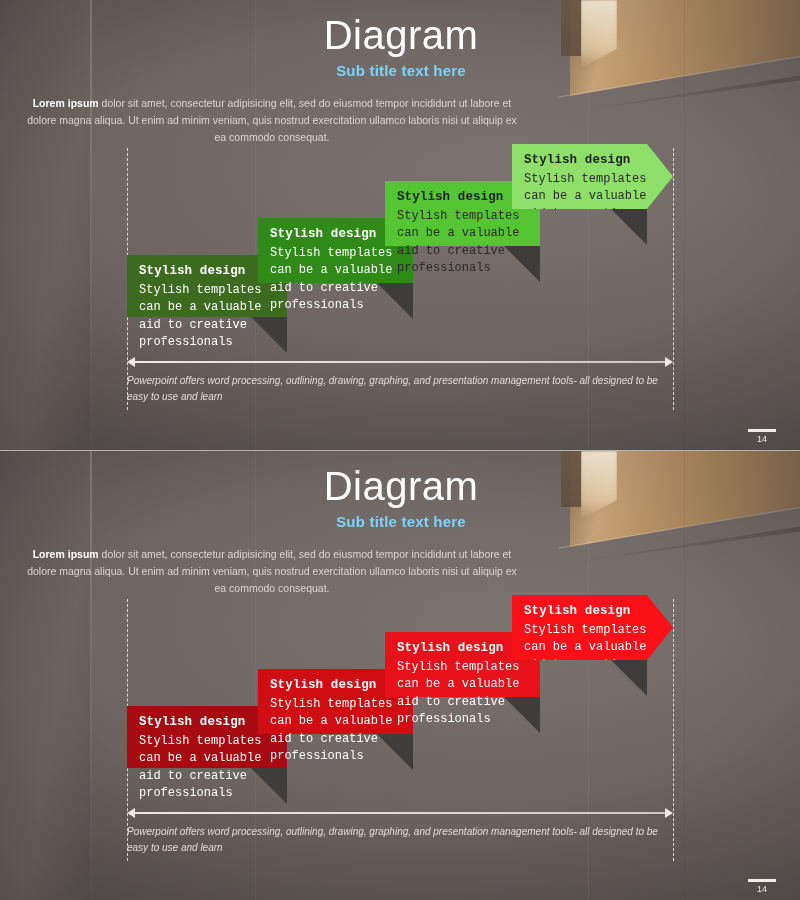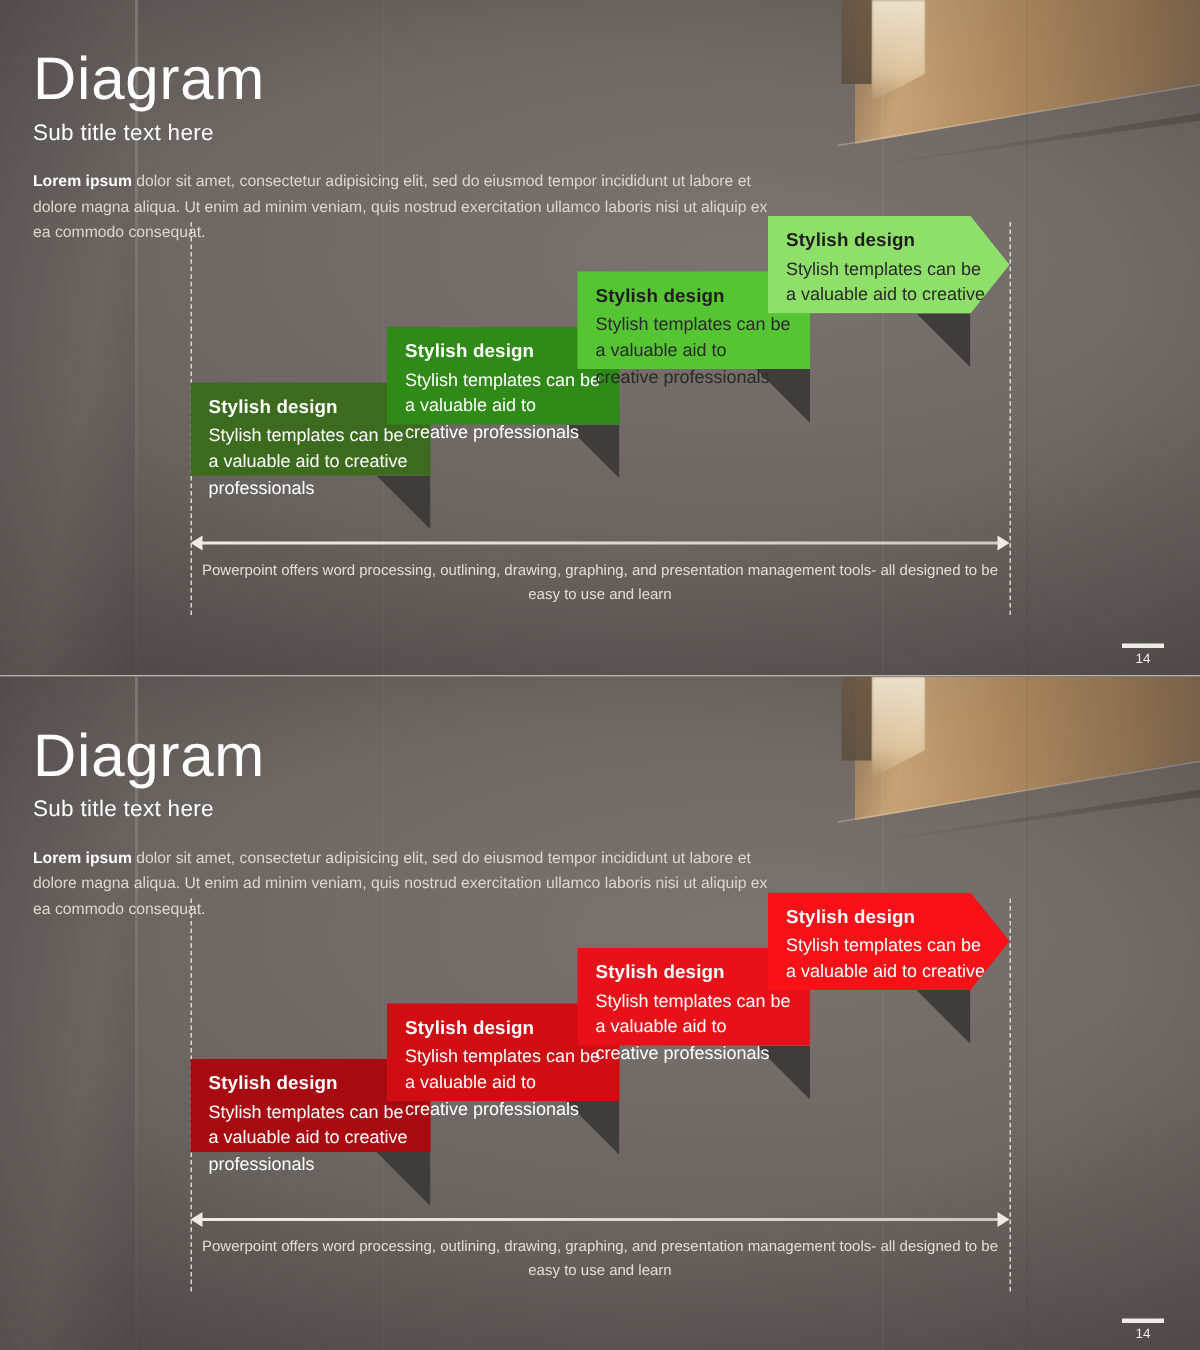--- a/index.html
+++ b/index.html
@@ -70,33 +70,33 @@
   .bg-joint { position:absolute; top:0; width:1px; height:100%; background:rgba(255,255,255,.045); }
   .bg-joint.a { left:255px; }
   .bg-joint.b { left:588px; background:rgba(255,255,255,.055); }
   .bg-joint.c { left:684px; background:rgba(0,0,0,.05); }
   .bg-vignette {
     position:absolute; inset:0;
     background:radial-gradient(ellipse 95% 80% at 50% 45%, rgba(0,0,0,0) 45%, rgba(0,0,0,.22) 100%);
   }
 
   
-  .header { position:absolute; left:22px; top:32px; right:20px; }
+  .header { position:absolute; left:22px; top:14px; right:20px;text-align:center; }
   .title {
     font-size:40px;
     font-weight:300;
     color:#ffffff;
     letter-spacing:.5px;
     line-height:1.05;
   }
   .subtitle {
     margin-top:6px;
     font-size:15px;
-    font-weight:400;
-    color:#ffffff;
+    font-weight:700;
+    color:#7dd3fc;
     letter-spacing:.2px;
   }
   .body-copy {
     margin-top:16px;
     width:500px;
     font-size:10.5px;
     line-height:1.62;
     color:#ddd6d0;
   }
   .body-copy b { color:#ffffff; font-weight:700; }
@@ -125,20 +125,21 @@
     top:100%;
     width:36px;
     height:36px;
     background:#3e3d3b;
     clip-path:polygon(0 0,100% 0,100% 100%);
   }
   .banner .body {
     position:relative;
     padding:9px 12px 11px 12px;
     height:100%;
+    font-family:Liberation Mono, monospace;
   }
   .banner h3 {
     font-size:12.5px;
     font-weight:700;
     letter-spacing:.1px;
     margin-bottom:4px;
   }
   .banner p {
     font-size:12px;
     line-height:1.45;
@@ -169,24 +170,24 @@
     border-bottom:5px solid transparent;
   }
   .measure .head.l { left:0; border-right:8px solid #efeae6; }
   .measure .head.r { right:0; border-left:8px solid #efeae6; }
 
   .caption {
     position:absolute;
     left:127px;
     width:546px;
     top:373px;
-    text-align:center;
     font-size:10px;
     line-height:1.62;
     color:#e2dcd6;
+    font-style:italic;
   }
 
   
   .pageno { position:absolute; right:18px; bottom:6px; text-align:center; width:40px; }
   .pageno .bar { width:28px; height:3px; background:#efebe7; margin:0 auto 2px auto; }
   .pageno .num { font-size:9px; color:#efebe7; }
 </style>
 </head>
 <body>
 

